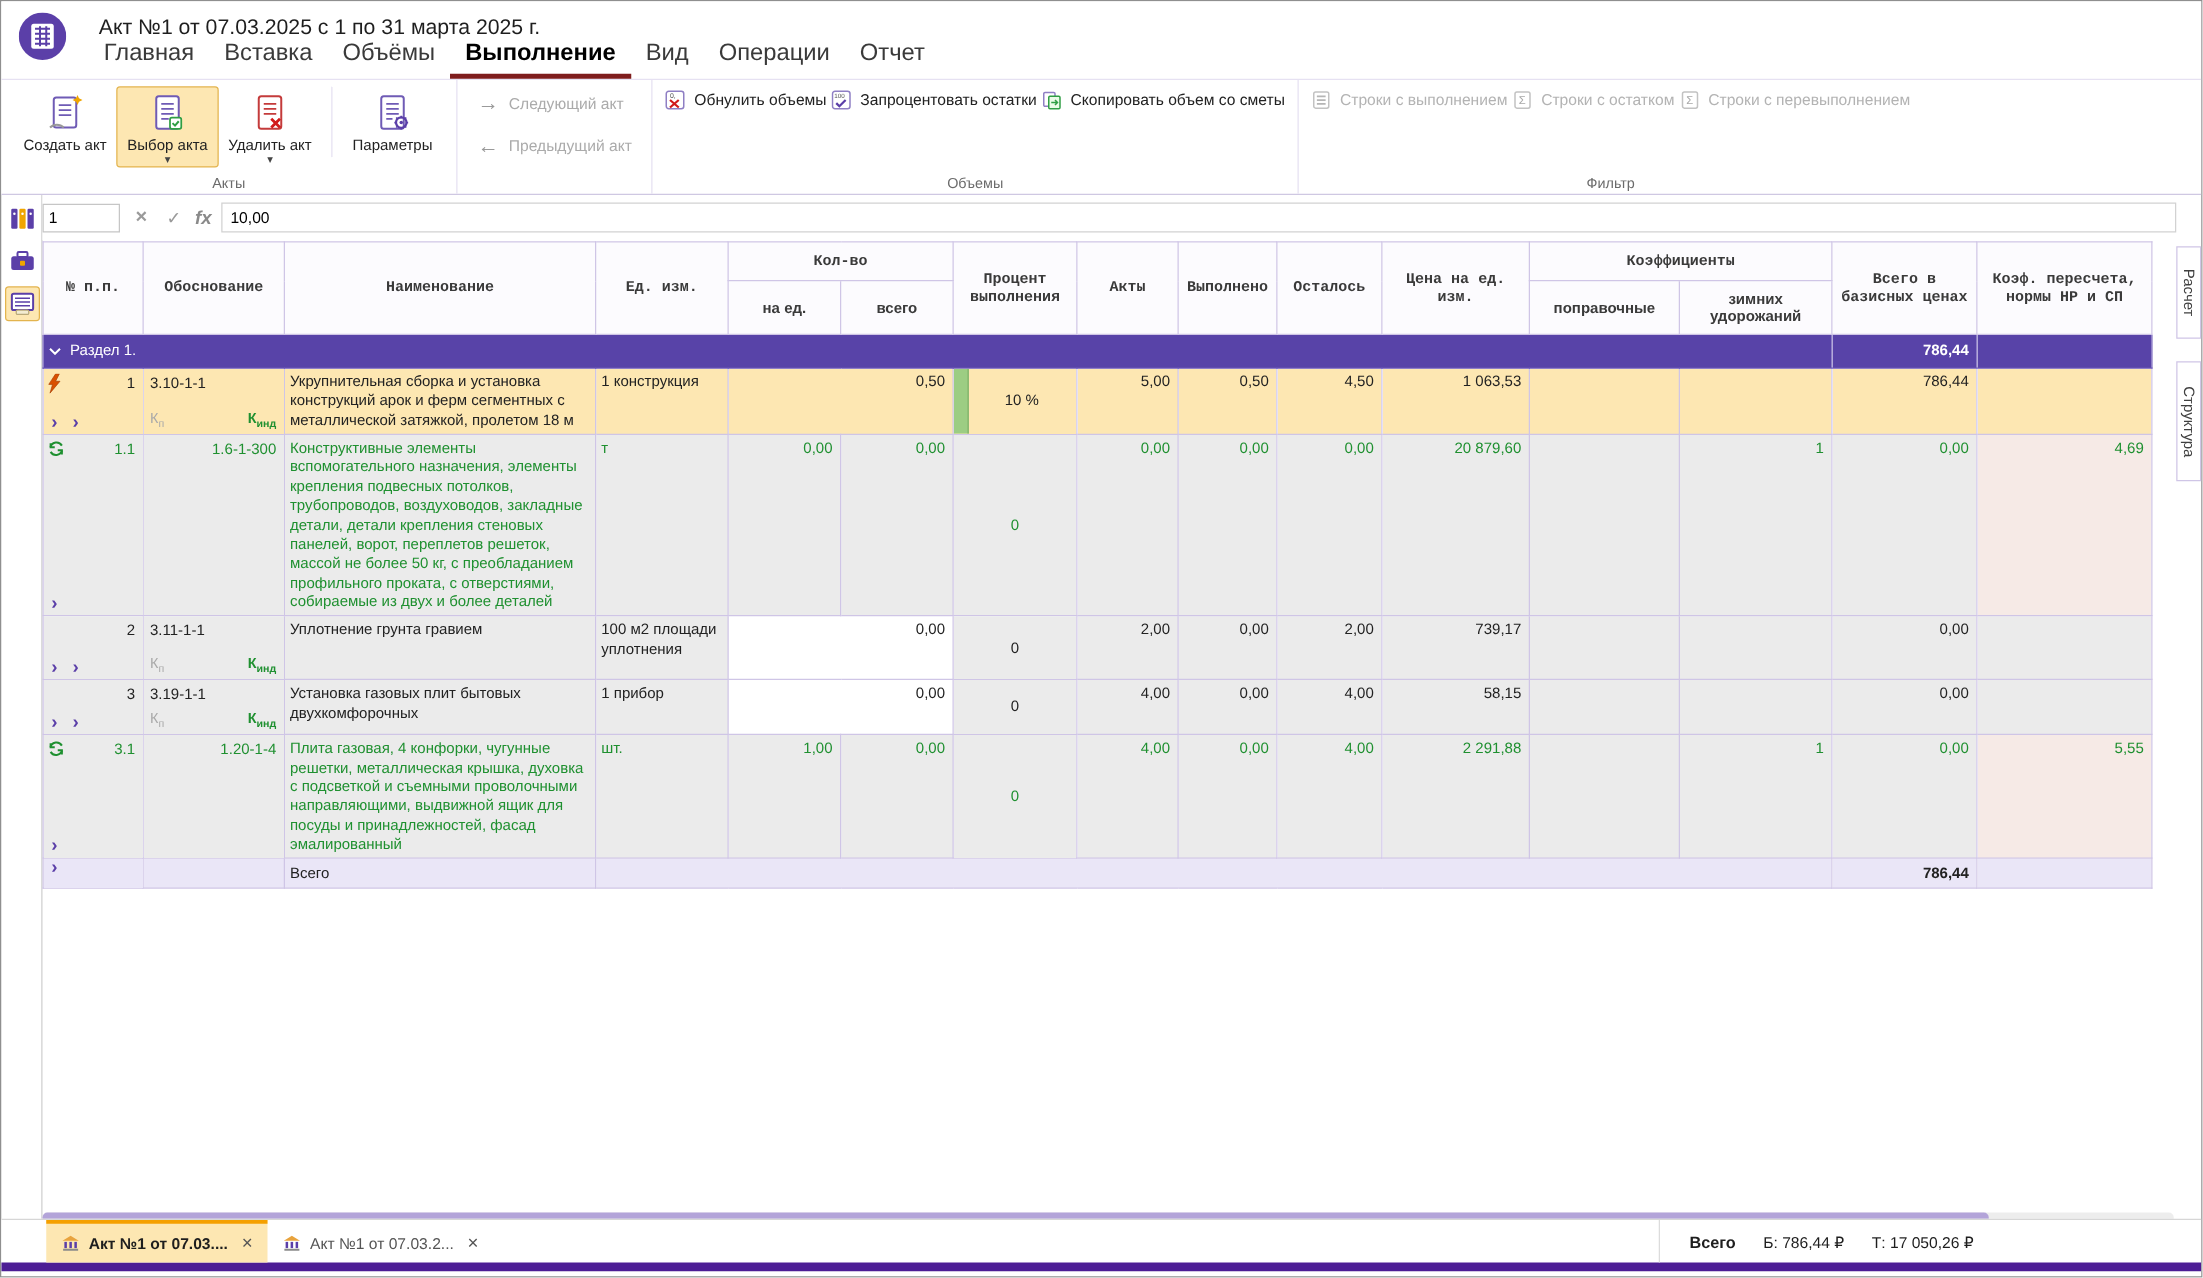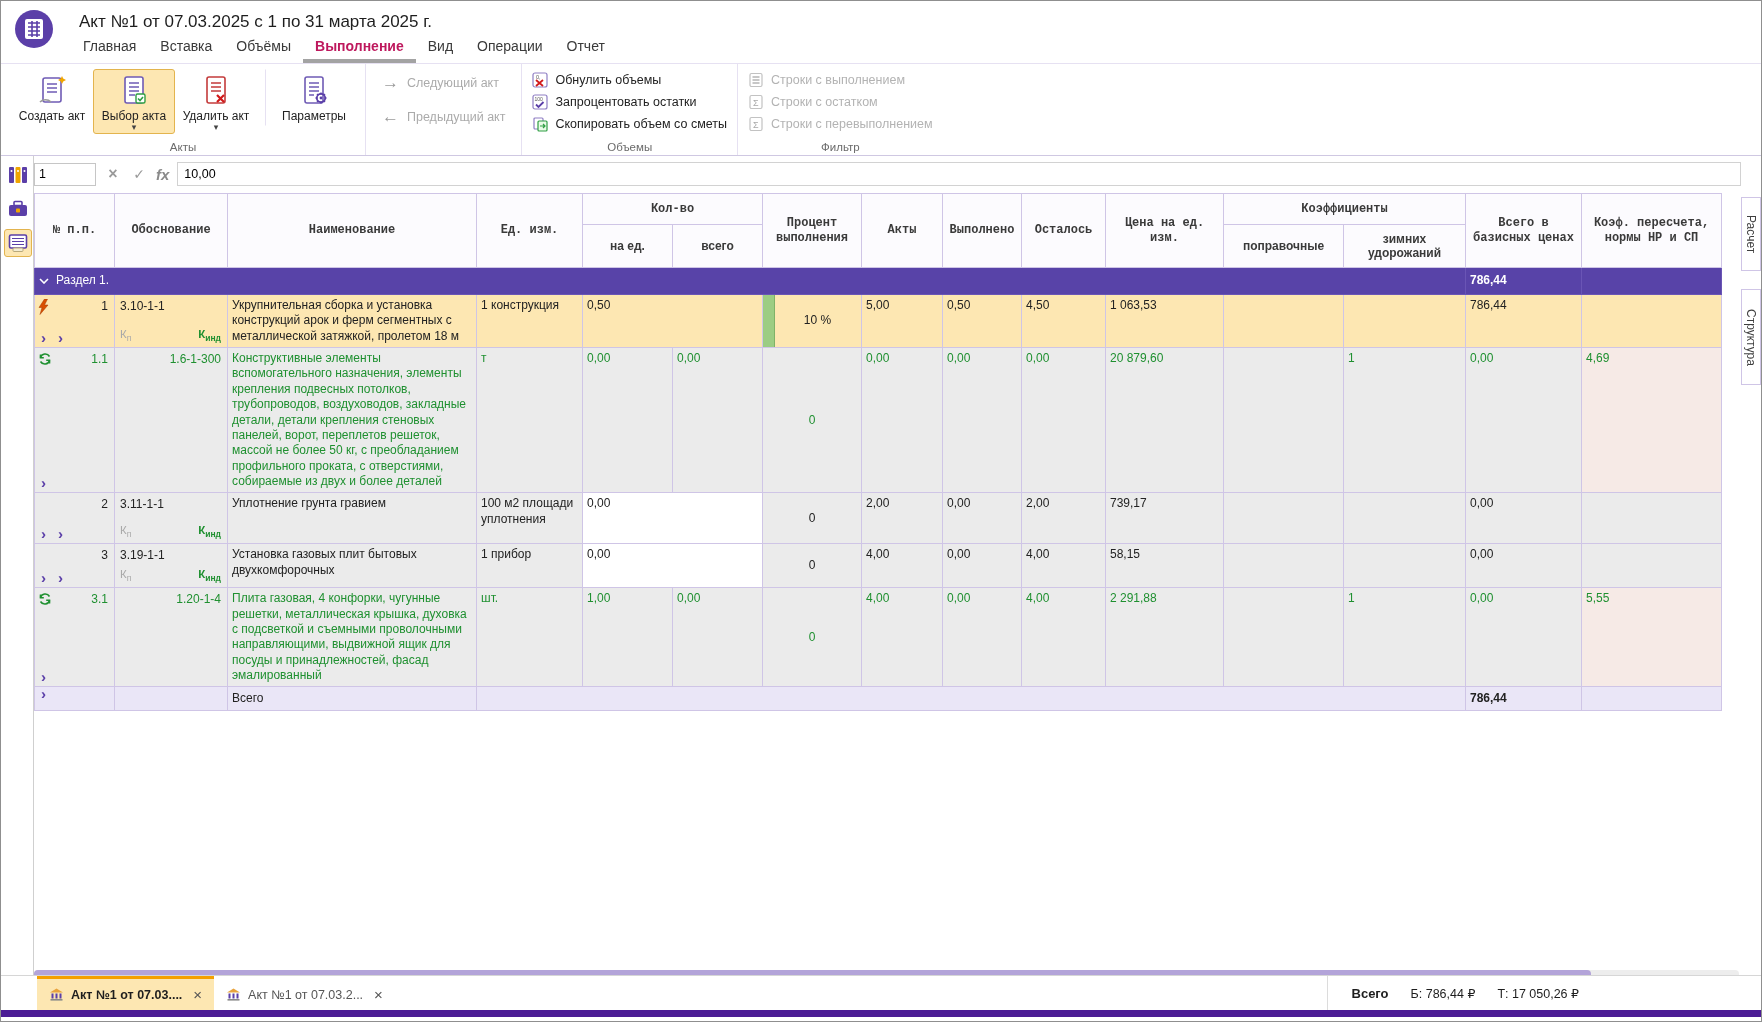--- a/index.html
+++ b/index.html
@@ -4,35 +4,35 @@
 <style>
   html,body{margin:0;padding:0;background:#d8d8d8;}
   body{font-family:"Liberation Sans","DejaVu Sans",sans-serif;}
   #app{position:relative;width:1760px;height:1020px;background:#fff;border:1px solid #8f8f8f;overflow:hidden;}
 
   
   #titlebar{position:absolute;top:0;left:0;right:0;height:62px;background:#fff;border-bottom:1px solid #e6e1f2;}
   #appicon{position:absolute;top:9px;left:14px;width:38px;height:38px;}
   #wintitle{position:absolute;top:11px;left:78px;font-size:17px;color:#1e1e1e;font-weight:500;}
   #menutabs{position:absolute;left:70px;bottom:0;display:flex;}
-  .mtab{padding:7px 12px 9px;font-size:14px;color:#3a3a3a;cursor:default;}
-  .mtab.active{font-weight:bold;color:#be185d;border-bottom:4px solid #a3a3a3;padding-bottom:5px;}
+  .mtab{padding:7px 12px 9px;font-size:19px;color:#3a3a3a;cursor:default;}
+  .mtab.active{font-weight:bold;color:#000000;border-bottom:4px solid #7f1d1d;padding-bottom:5px;}
 
   
   #ribbon{position:absolute;top:63px;left:0;right:0;height:91px;background:#fff;border-bottom:1px solid #cfc8e2;display:flex;}
   .rgroup{position:relative;display:flex;align-items:flex-start;padding:5px 10px 17px;border-right:1px solid #e6e1f2;}
   .rgroup-label{position:absolute;bottom:2px;left:0;right:0;text-align:center;font-size:11.5px;color:#6b6b6b;}
   .bigbtn{width:76px;text-align:center;font-size:12px;color:#222;padding:3px 2px 2px;border:1px solid transparent;border-radius:3px;}
   .bigbtn .bicon{height:36px;display:flex;align-items:center;justify-content:center;}
   .bigbtn.hl{background:#fde7b2;border-color:#e3b44e;}
   .bigbtn .caret{font-size:9px;color:#444;line-height:8px;}
   .navcol{display:flex;flex-direction:column;justify-content:center;gap:14px;height:62px;padding:0 6px;}
   .navbtn{display:flex;align-items:center;gap:8px;font-size:12.5px;color:#ababab;}
   .navbtn .arr{font-size:17px;font-weight:bold;color:#9a9a9a;}
-  .smallcol{display:flex;flex-direction:column;justify-content:flex-start;gap:4px;padding-top:2px;}
+  .smallcol{display:flex;flex-direction:row;justify-content:flex-start;gap:4px;padding-top:2px;}
   .smallbtn{display:flex;align-items:center;gap:7px;font-size:12.5px;color:#222;height:18px;}
   .smallbtn.disabled{color:#b3b3b3;}
 
   
   #formulabar{position:absolute;top:155px;left:33px;right:20px;height:36px;background:#fff;display:flex;align-items:center;gap:8px;}
   #cellref{width:52px;height:21px;border:1px solid #c6c6c6;font-size:12.5px;padding:0 4px;font-family:inherit;}
   .fbicon{color:#9a9a9a;font-size:16px;font-weight:bold;width:18px;text-align:center;}
   #fxglyph{color:#8a8a8a;font-size:15px;font-weight:bold;font-style:italic;}
   #fvalue{flex:1;height:22px;border:1px solid #d2d2d2;font-size:12.5px;padding:0 6px;font-family:inherit;}
 
@@ -46,21 +46,21 @@
   .vtab{writing-mode:vertical-rl;background:#fff;border:1px solid #cfc5e6;font-size:12px;color:#3f3f3f;padding:10px 2px;margin-bottom:18px;text-align:center;}
 
   
   #gridwrap{position:absolute;top:192px;left:33px;}
   table.grid{border-collapse:collapse;table-layout:fixed;width:1687px;font-size:12px;color:#222;}
   table.grid th,table.grid td{border:1px solid #cfc5e6;overflow:hidden;}
   table.grid th{background:#fcfbfe;font-weight:600;font-size:12px;color:#3a3a3a;vertical-align:middle;padding:2px 3px;line-height:1.2;}
   tr.htier1 th{height:26px;font-family:Liberation Mono, monospace;}
   tr.htier2 th{height:38px;}
   td{vertical-align:top;padding:3px 4px;line-height:1.28;}
-  td.n{padding-right:6px;}
+  td.n{text-align:right;padding-right:6px;}
   td.pct{text-align:center;vertical-align:middle;position:relative;padding:0;}
   tr.datarow td{background:#ebebeb;}
   tr.datarow.selected td{background:#fde7b2;}
   tr.resource td{color:#1f9030;}
   td.qtywhite{background:#fff !important;}
   td.pink{background:#f6eae6 !important;}
   td.sel{border:3px solid #e60000;}
   tr.sectionrow td{background:#5843a8;color:#fff;border-color:#6a55b5;height:20px;vertical-align:middle;}
   tr.footerrow td{background:#eae6f7;height:17px;vertical-align:middle;}
   td.numcell{position:relative;padding:0;}

